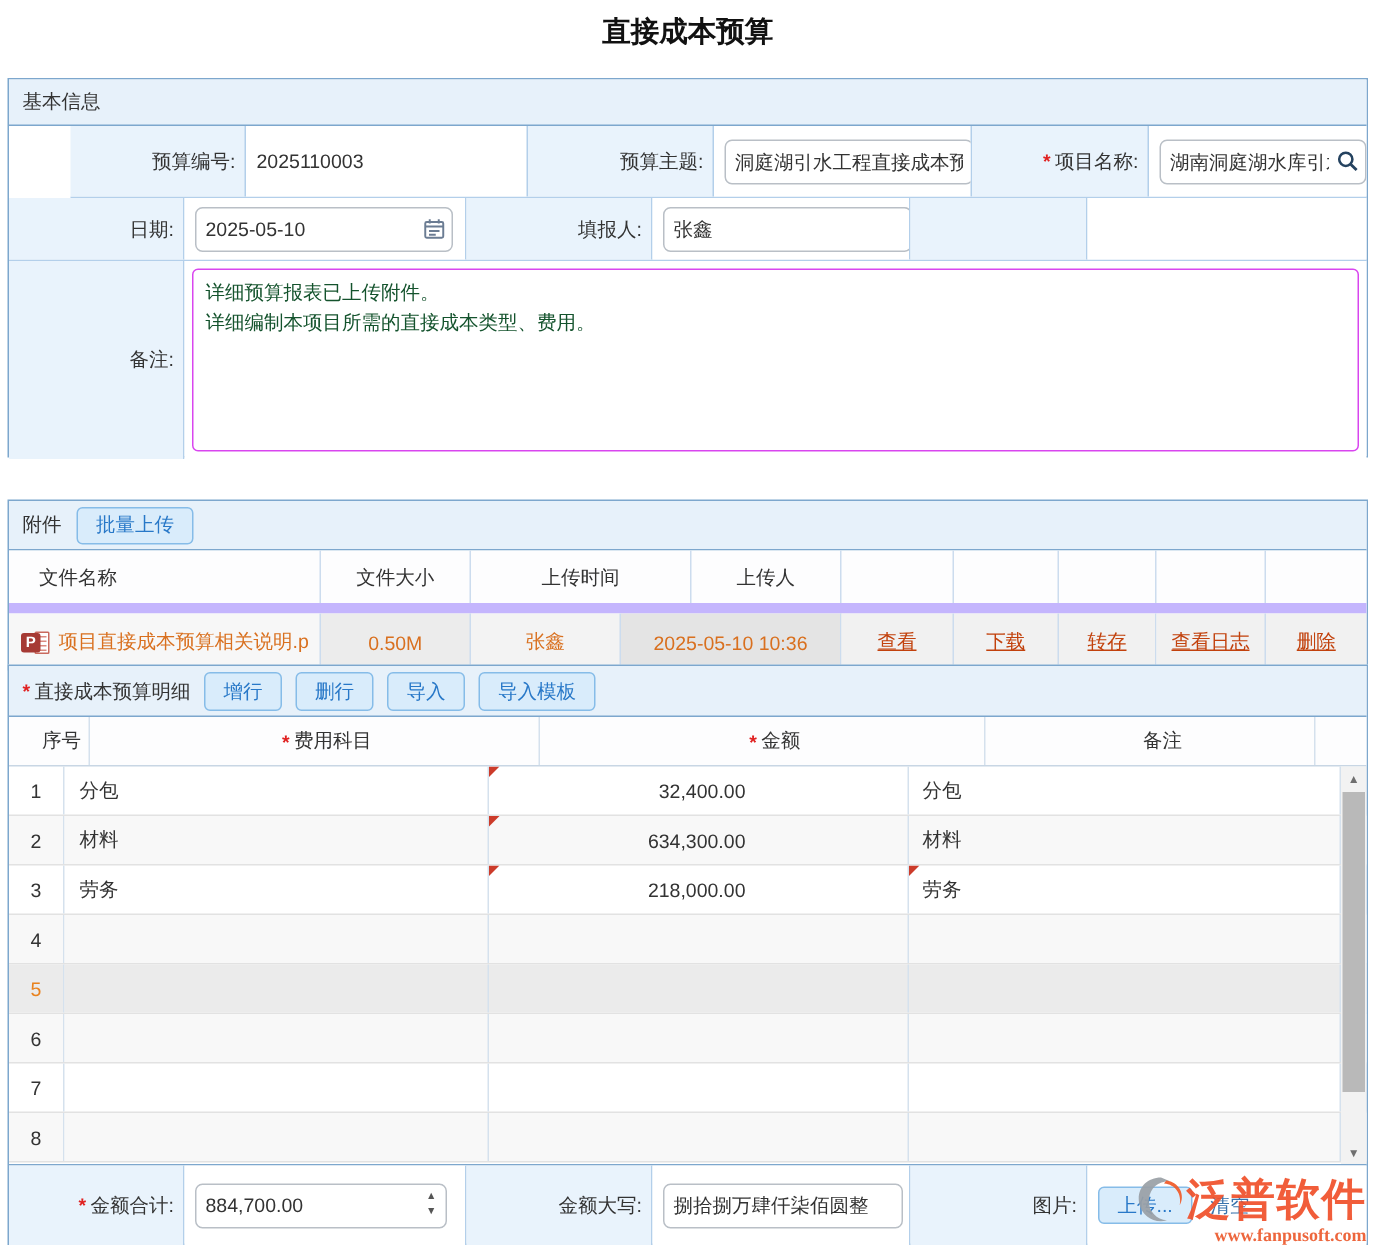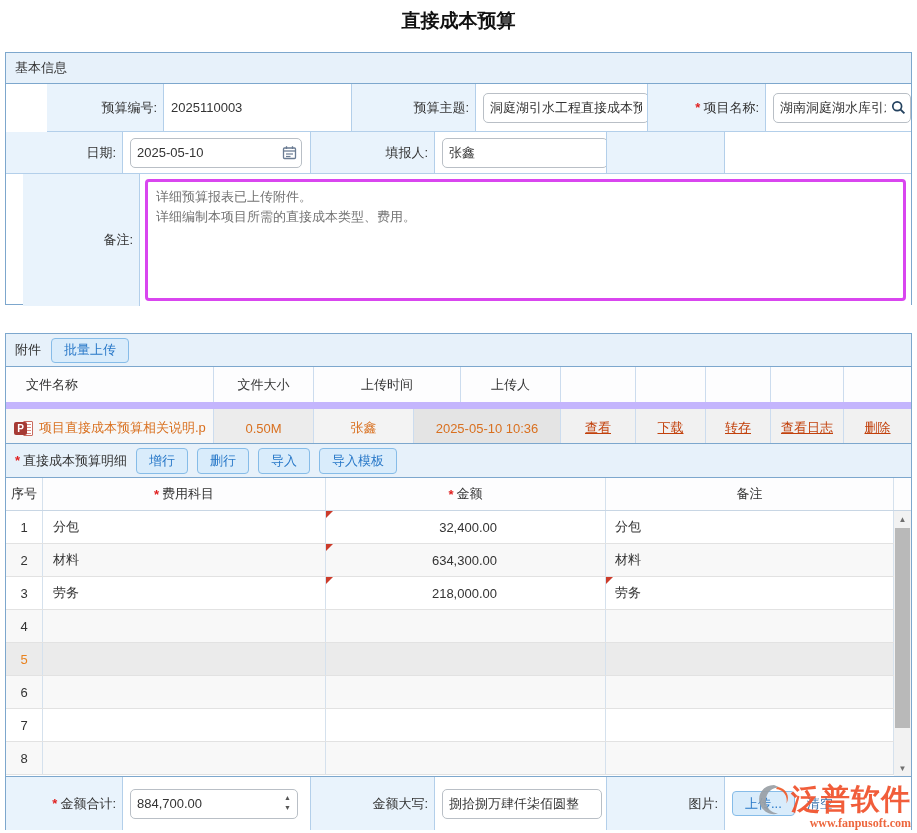--- a/index.html
+++ b/index.html
@@ -26,24 +26,24 @@
 
   .req { color:#e02020; margin-right:3px; font-weight:bold; }
 
   .tbox { height:30px; border:1px solid #b9bfc6; border-radius:5px; background:#fff;
           font-family:inherit; font-size:13px; color:#333; padding:0 6px; outline:none; }
   .iconbox { position:relative; }
   .iconbox input { padding-right:24px; width:100%; }
   .box-icon { position:absolute; right:5px; top:7px; }
 
   #remarks-row { height:132px; }
-  #remarks-row .lbl { height:100%;margin-left:17px; }
+  #remarks-row .lbl { height:100%; }
   #remarks-cell { flex:1; background:#fff; padding:5px; }
-  #remarks-text { width:100%; height:100%; border:3px solid #d946ef; border-radius:4px;
-                  resize:none; font-family:inherit; font-size:13px; color:#737373;
+  #remarks-text { width:100%; height:100%; border:1px solid #d946ef; border-radius:4px;
+                  resize:none; font-family:inherit; font-size:13px; color:#14532d;
                   padding:5px 8px; line-height:1.55; outline:none; }
 
   
   #attach { top:333px; height:114px; }
   .btn { display:inline-flex; align-items:center; justify-content:center; height:25px;
          padding:0 12px; background:#d9ecfb; border:1px solid #86bce8; border-radius:4px;
          color:#2878c8; font-size:13px; cursor:pointer; white-space:nowrap; }
   #attach .panel-hd .btn { margin-left:10px; }
   .atable { display:flex; flex-direction:column; }
   .arow { display:flex; }
@@ -78,21 +78,21 @@
   #detail .panel-hd { height:34px; }
   #detail .panel-hd .btn { margin-left:9px; height:26px; }
   .dhead { display:flex; height:33px; background:#fdfdfe; border-bottom:1px solid #c8d6e4; }
   .dcell { border-right:1px solid #d5e1ed; display:flex; align-items:center; overflow:hidden; }
   .dcell:last-child { border-right:none; }
   .d1 { width:37px; justify-content:center; }
   .d2 { width:283px; }
   .d3 { width:280px; }
   .d4 { flex:1; }
   .dsb { flex:0 0 17px; border-right:none; }
-  .dhead .dcell { justify-content:center; }
+  .dhead .dcell { justify-content:center;margin-left:17px; }
   .dbody { position:relative; height:265px; }
   .drow { display:flex; height:33px; border-bottom:1px solid #e2e2e2; }
   .drow.alt .dcell { background:#f8f8f8; }
   .drow.sel .dcell { background:#ebebeb; }
   .drow.sel .d1 { color:#e9821e; }
   .drow .d2 { padding-left:10px; }
   .drow .d3 { justify-content:flex-end; padding-right:108px; }
   .drow .d4 { padding-left:9px; }
   .mk { position:relative; }
   .mk::before { content:""; position:absolute; left:0; top:0; width:0; height:0;

